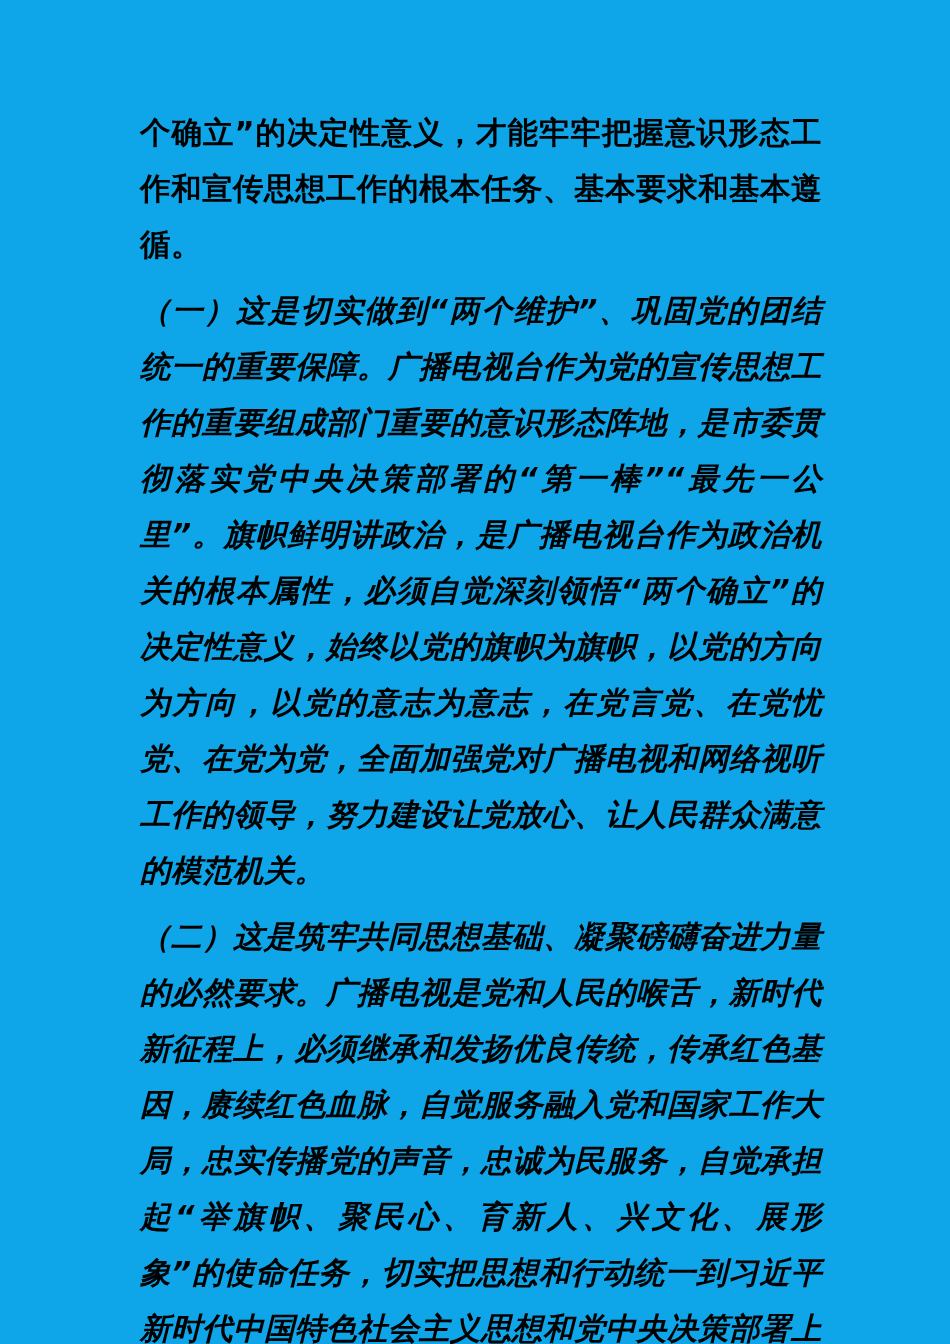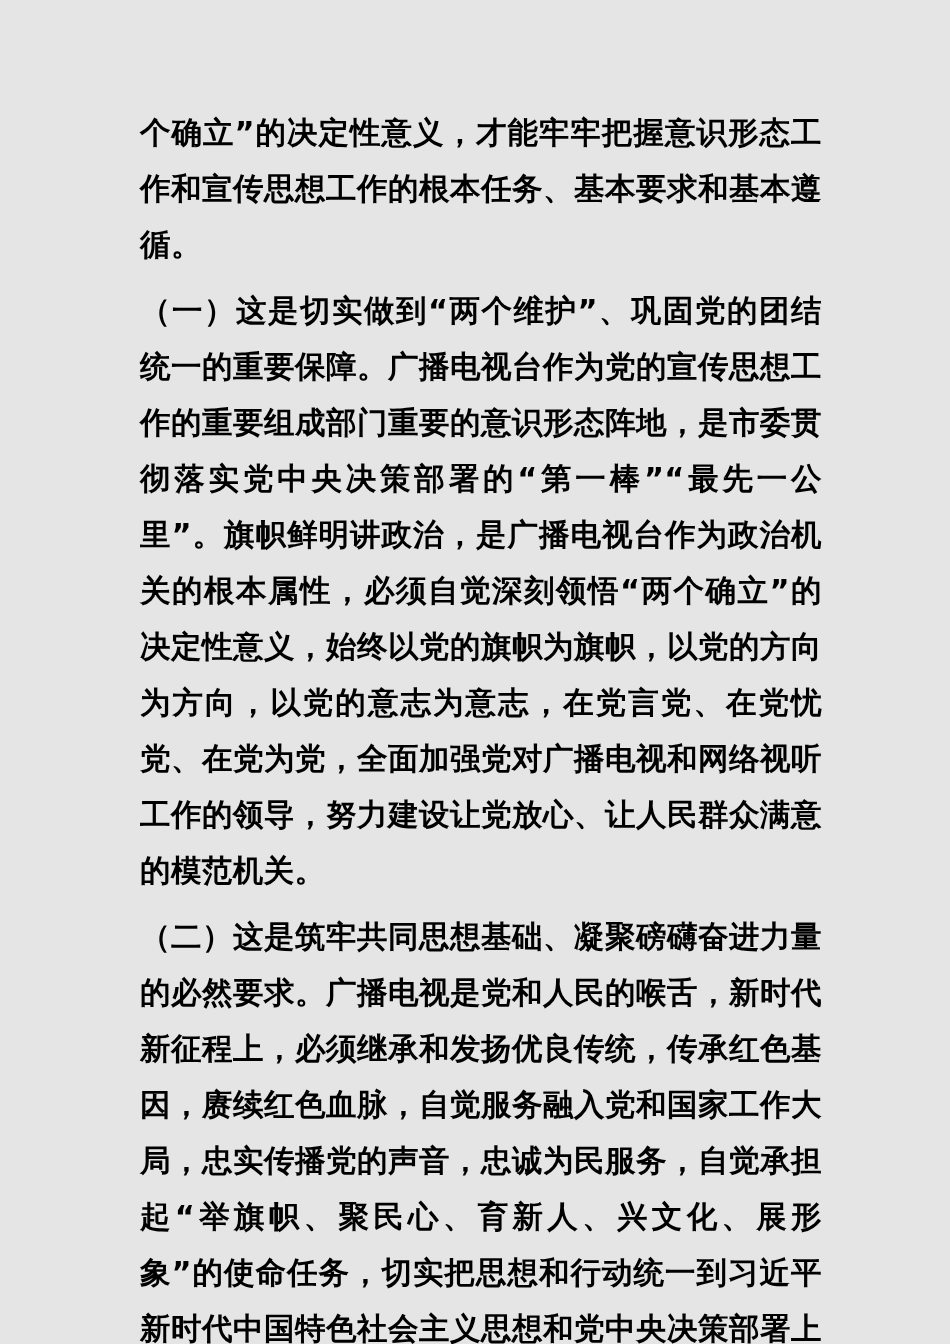--- a/index.html
+++ b/index.html
@@ -11,39 +11,40 @@
     width: 950px;
     height: 1344px;
     font-family: "DejaVu Sans", "Liberation Sans", sans-serif;
     color: #000000;
     overflow: hidden;
   }
   .page {
     position: relative;
     width: 950px;
     height: 1344px;
-    background: #e5e5e5;
+    background: #0ea5e9;
     box-sizing: border-box;
     padding: 105px 128px 40px 140px;
   }
   .doc-body {
     font-size: 30.5px;
     line-height: 56px;
     letter-spacing: 0.4px;
     text-align: justify;
     text-justify: inter-ideograph;
     font-weight: 600;
   }
   .para {
     margin: 0 0 8px 0;
     text-indent: 0;
   }
   .para.indent {
     text-indent: 0;
     padding-left: 0;
+    font-style: italic;
   }
   .para + .para {
     margin-top: 10px;
   }
 </style>
 </head>
 <body>
 
 <div class="page">
   <div class="doc-body">

